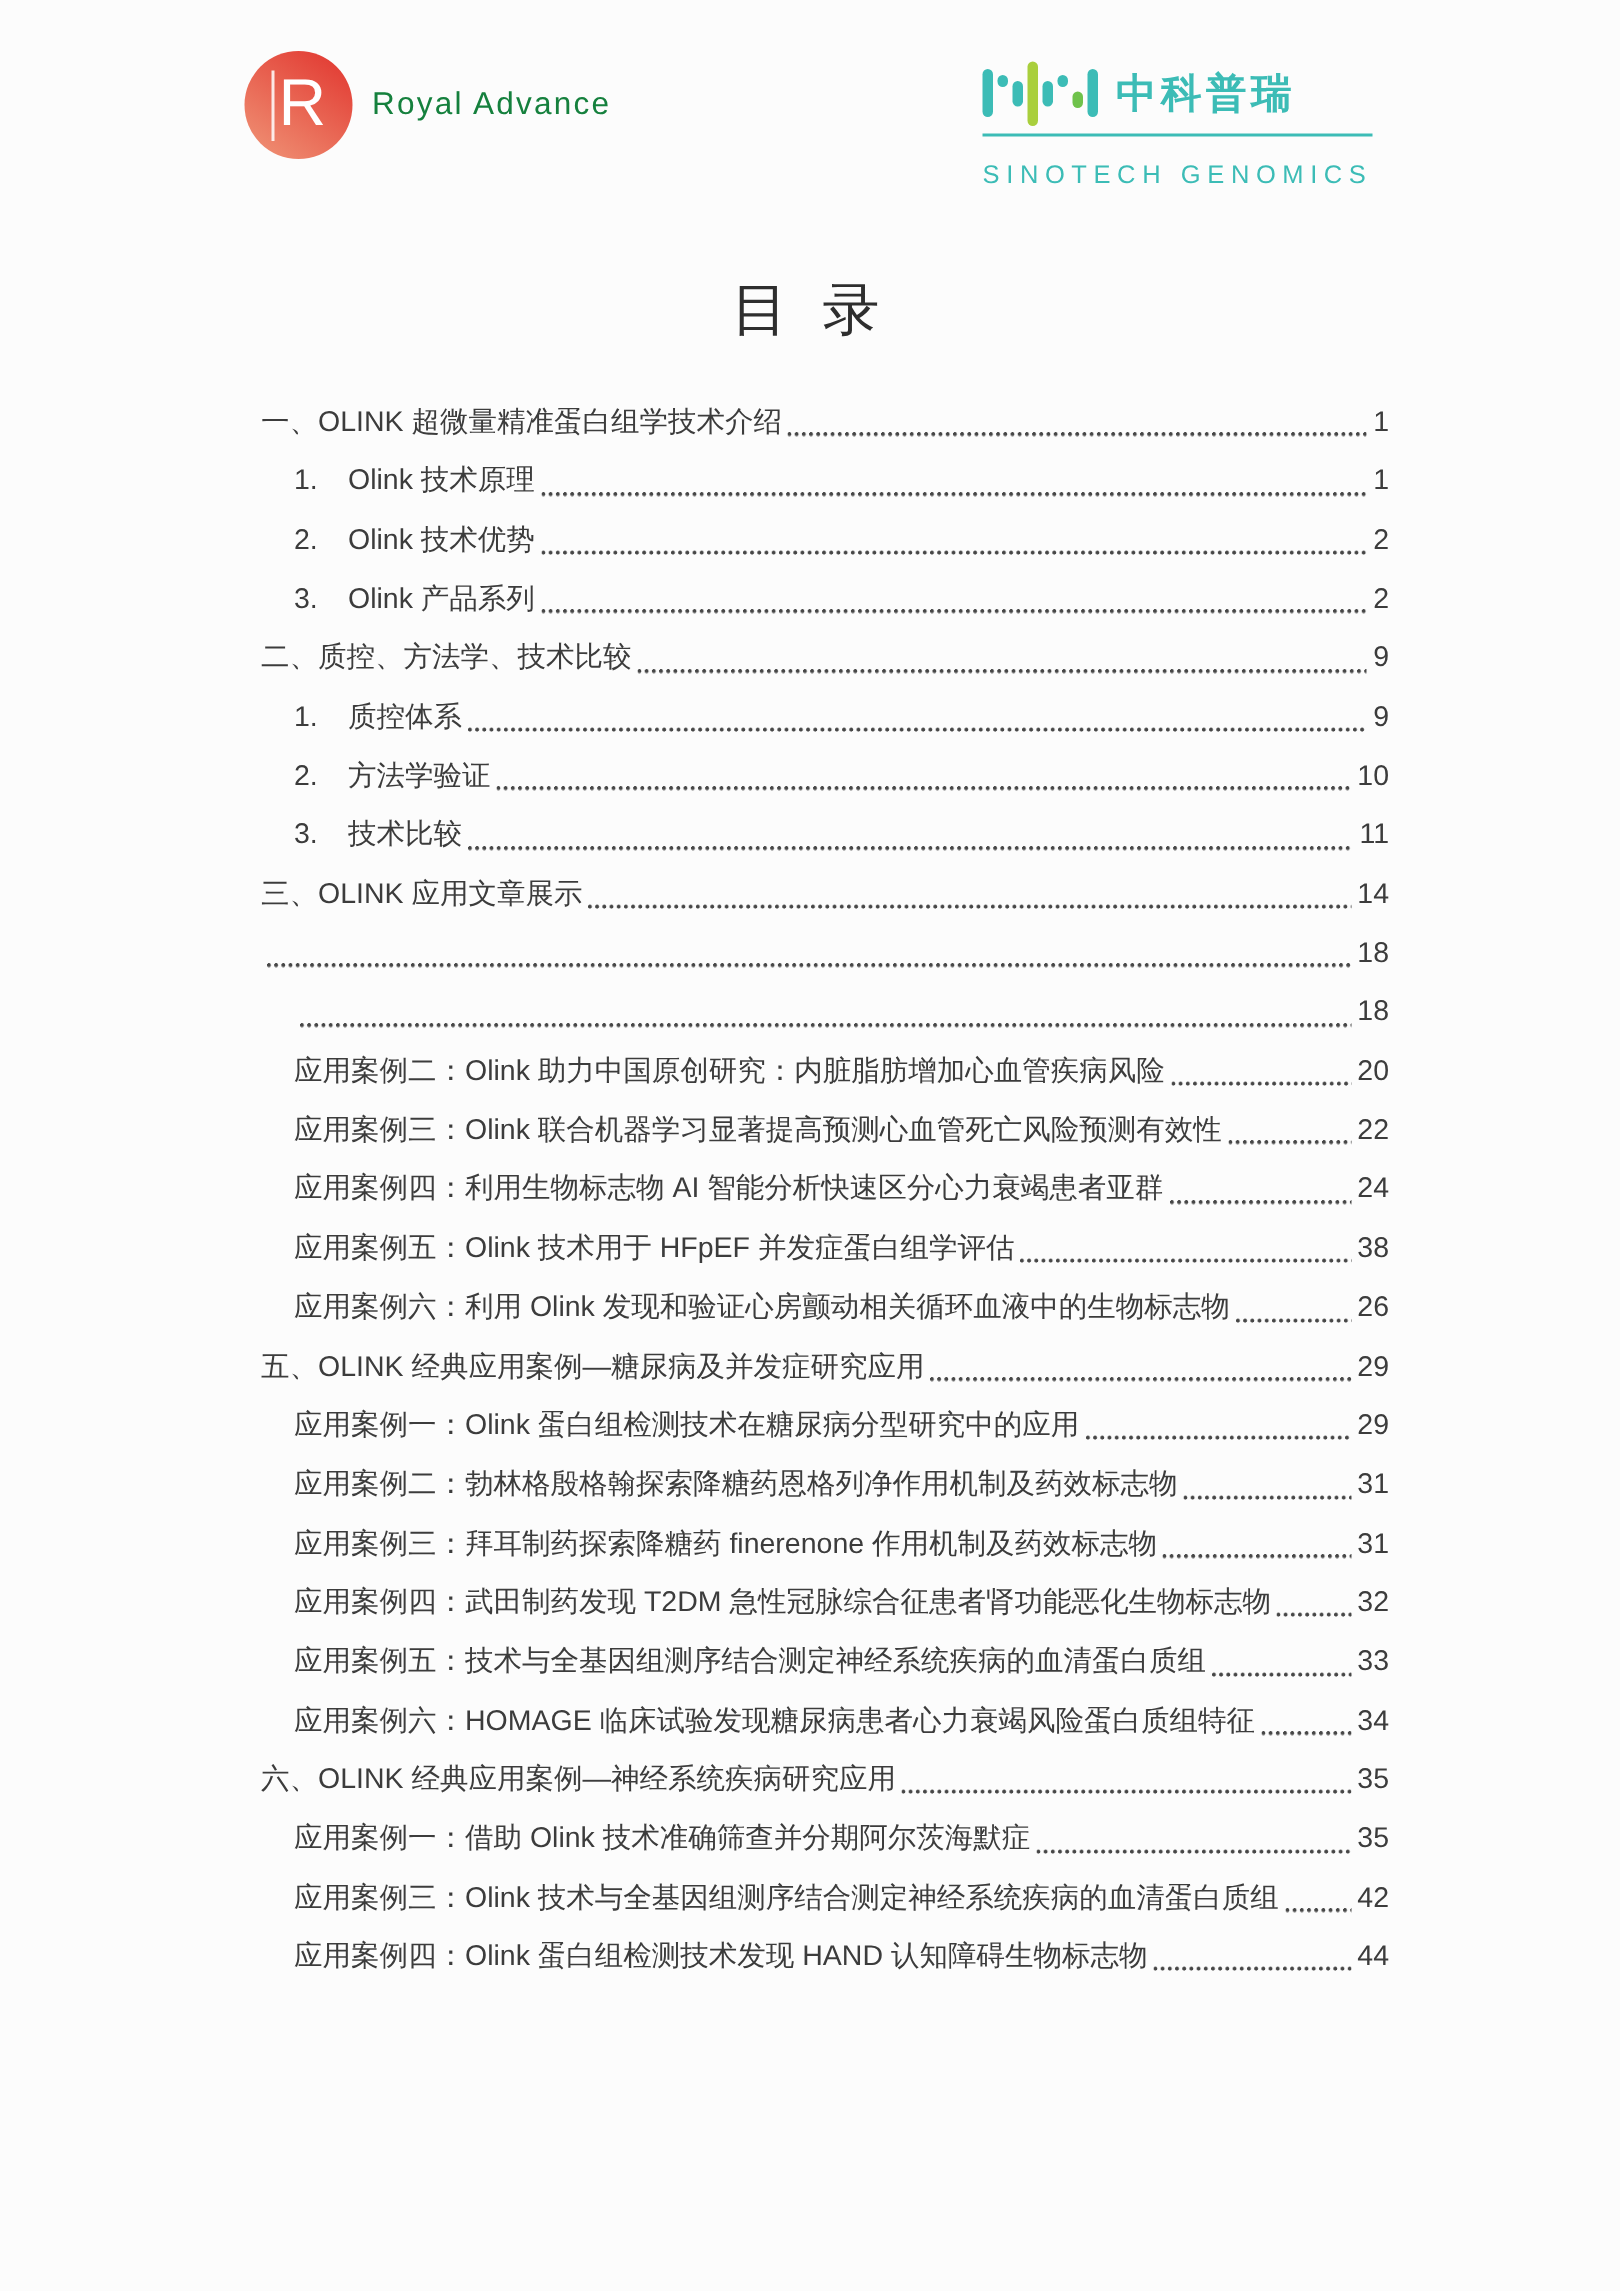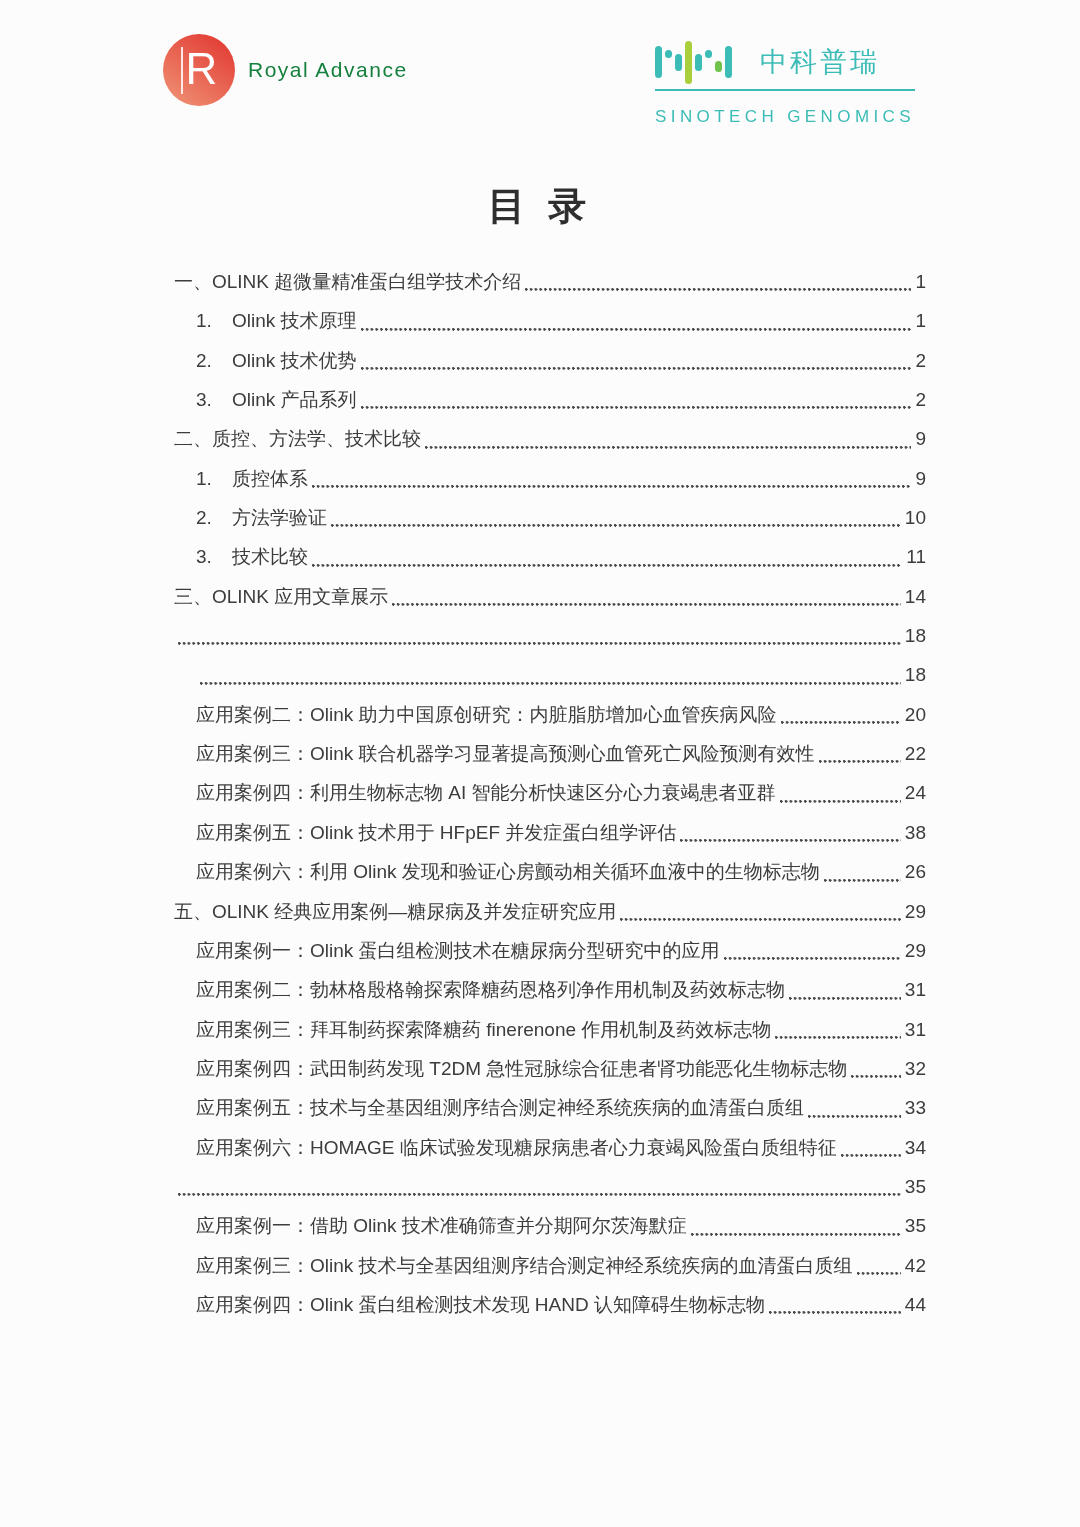--- a/index.html
+++ b/index.html
@@ -55,44 +55,44 @@
   .bar.b2 { height: 8px;  transform: translateY(-8px); }
   .bar.b3 { height: 17px; }
   .bar.b4 { height: 43px; background: #a9cf3d; }
   .bar.b5 { height: 17px; }
   .bar.b6 { height: 8px;  transform: translateY(-8px); }
   .bar.b7 { height: 11px; background: #6fc24b; transform: translateY(4px); }
   .bar.b8 { height: 32px; }
   .brand-cn {
     color: #3cbcb6;
     font-size: 27px;
-    font-weight: 400;
+    font-weight: 700;
     letter-spacing: 3px;
-    margin-left: 28px;
+    margin-left: 12px;
     white-space: nowrap;
     text-align: right;
   }
   .brand-divider { height: 2px; background: #3cbcb6; margin-top: 5px; width: 100%; }
   .brand-en {
     color: #3cbcb6;
     font-size: 17px;
     letter-spacing: 4.4px;
     margin-top: 16px;
     white-space: nowrap;
     font-weight: 400;
   }
 
   
   .doc-title {
     position: absolute;
     top: 181px;
     left: 0; right: 0;
     text-align: center;
     font-size: 38px;
-    font-weight: 700;
+    font-weight: 400;
     color: #2e2e2e;
     letter-spacing: 6px;
   }
 
   
   .toc {
     position: absolute;
     left: 174px;
     top: 262px;
     width: 752px;
@@ -289,20 +289,21 @@
     <span class="toc-page">33</span>
   </div>
       <div class="toc-row level2">
 
     <span class="toc-text">应用案例六：HOMAGE 临床试验发现糖尿病患者心力衰竭风险蛋白质组特征</span>
     <span class="toc-leader"></span>
     <span class="toc-page">34</span>
   </div>
       <div class="toc-row level1">
 
+    <span class="toc-text">六、OLINK 经典应用案例—神经系统疾病研究应用</span>
     <span class="toc-leader"></span>
     <span class="toc-page">35</span>
   </div>
       <div class="toc-row level2">
 
     <span class="toc-text">应用案例一：借助 Olink 技术准确筛查并分期阿尔茨海默症</span>
     <span class="toc-leader"></span>
     <span class="toc-page">35</span>
   </div>
       <div class="toc-row level2">

